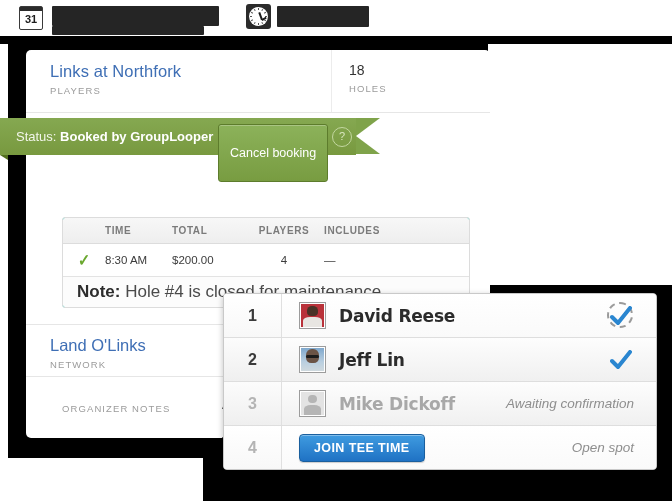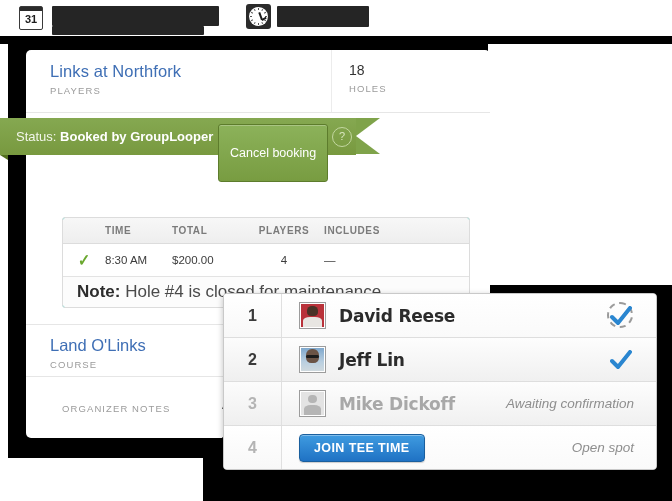--- a/index.html
+++ b/index.html
@@ -549,21 +549,21 @@
     <div class="tt-note">
       <b>Note:</b>
       <span>Hole #4 is closed for maintenance.</span>
     </div>
   </div>
 
   <div id="network-sec">
     <div class="hdr-divider"></div>
     <div class="net-left">
       <div class="net-name">Land O'Links</div>
-      <div class="meta-label">COURSE</div>
+      <div class="meta-label">NETWORK</div>
     </div>
     <div class="net-right">
       <div class="net-type">Public</div>
     </div>
   </div>
 
   <div id="notes-sec">
     <div class="notes-label">ORGANIZER NOTES</div>
     <div class="notes-body">
         <div>After the</div>

